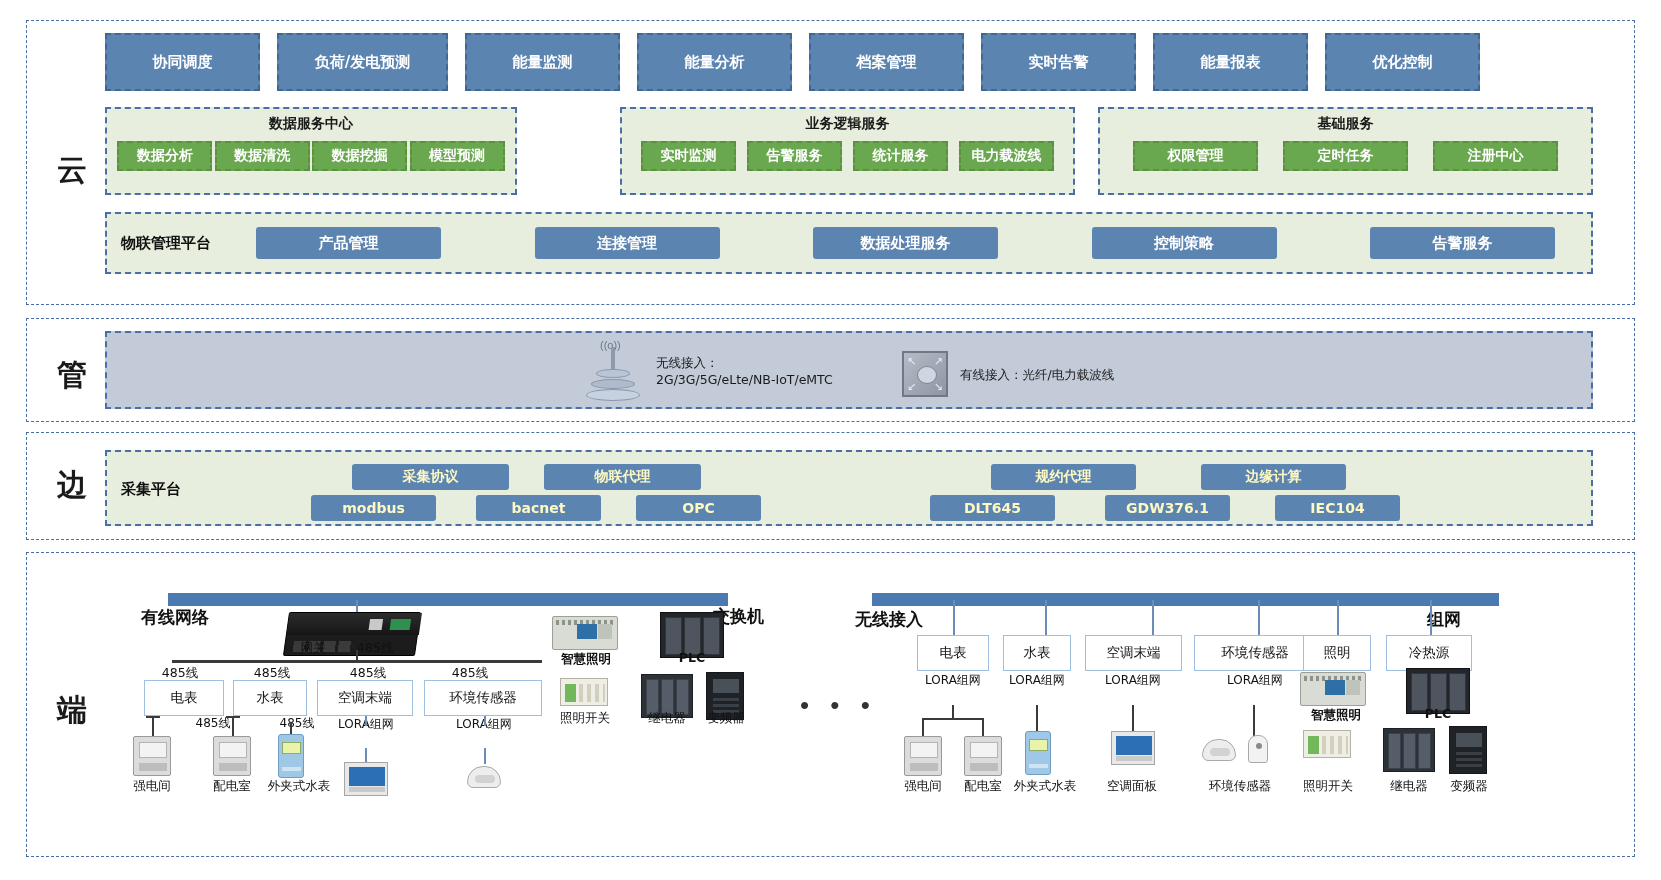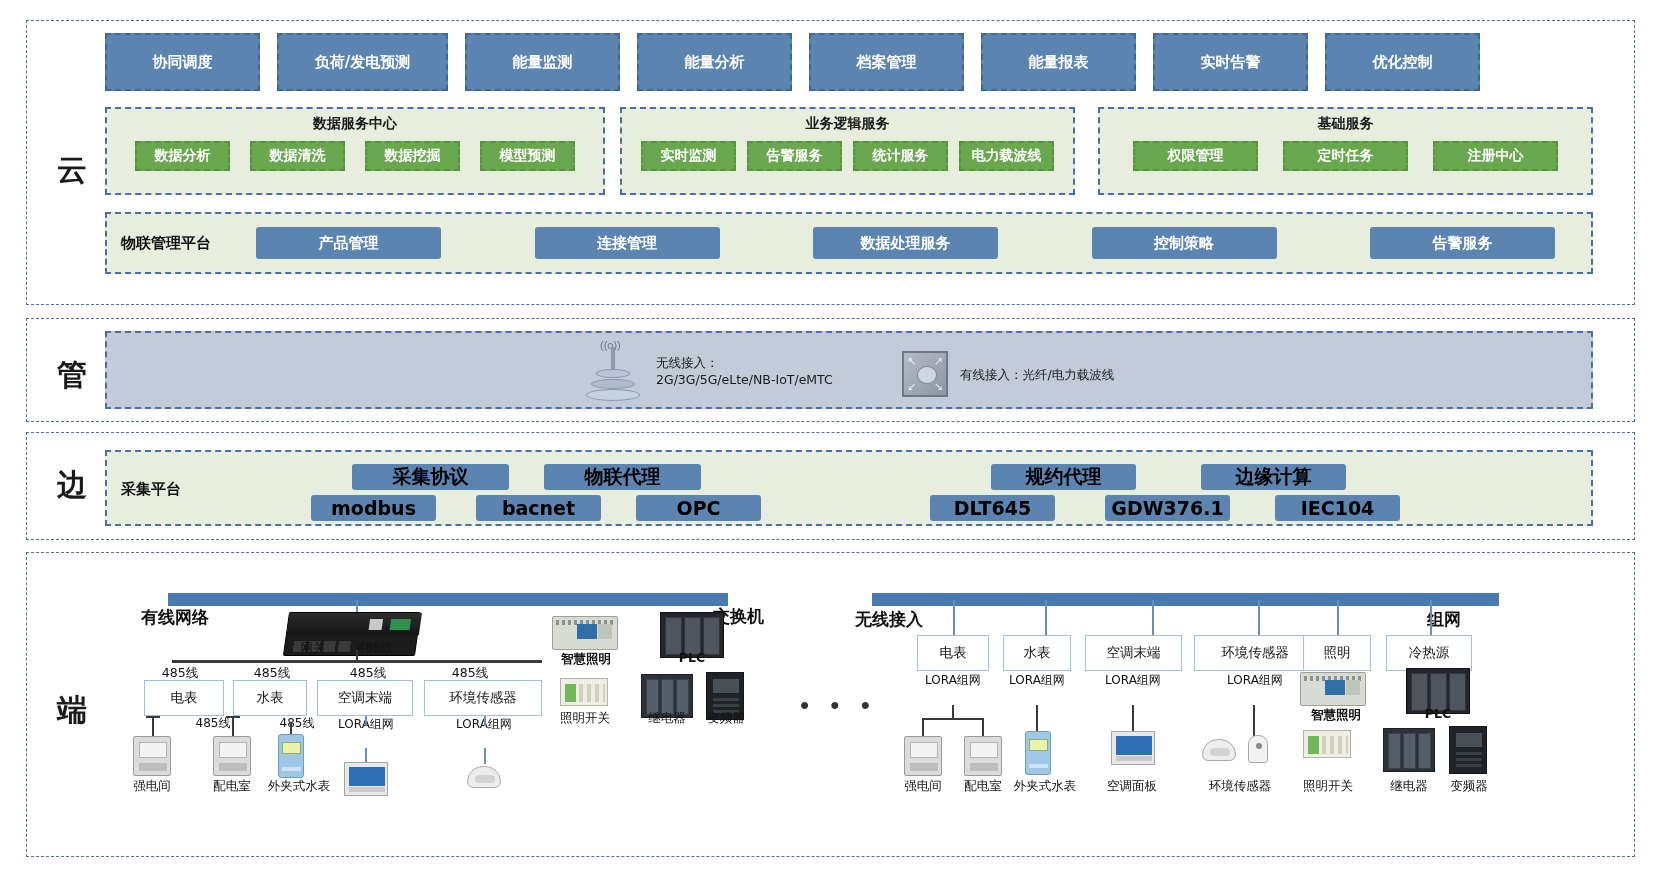--- a/index.html
+++ b/index.html
@@ -56,21 +56,21 @@
   }
   .svc-items { display:flex; justify-content:space-evenly; padding:0 8px 8px 8px; }
   .svc-box {
     background:#6aa84f; border:2px dashed #5b9140;
     color:#fff; font-size:14px; font-weight:700;
     height:30px; min-width:95px; padding:0 8px;
     display:flex; align-items:center; justify-content:center;
     font-family:"DejaVu Sans","Liberation Sans",sans-serif;
   }
 
-  #svc-data { left:105px; top:107px; width:500px; height:88px; }
+  #svc-data { left:105px; top:107px; width:412px; height:88px; }
   #svc-biz  { left:620px; top:107px; width:455px; height:88px; }
   #svc-base { left:1098px; top:107px; width:495px; height:88px; }
 
   #iot-platform {
     position:absolute; left:105px; top:212px; width:1488px; height:62px;
     background:#e8eede; border:2px dashed #4a6fa5;
     display:flex; align-items:center;
   }
   #iot-platform .plat-label {
     font-size:15px; font-weight:700; color:#111; margin-left:14px; width:135px;
@@ -125,22 +125,22 @@
   #band-edge { left:26px; top:432px; width:1609px; height:108px; }
   #edge-inner {
     position:absolute; left:105px; top:450px; width:1488px; height:76px;
     background:#e8eede; border:2px dashed #4a6fa5;
   }
   #edge-inner .edge-label {
     position:absolute; left:14px; top:28px; font-size:15px; font-weight:700; color:#111;
     font-family:"DejaVu Sans","Liberation Sans",sans-serif;
   }
   .edge-box {
-    position:absolute; background:#5b84b1; color:#000000; border-radius:3px;
-    font-size:19px; font-weight:700; height:26px;
+    position:absolute; background:#5b84b1; color:#fef9c3; border-radius:3px;
+    font-size:14px; font-weight:700; height:26px;
     display:flex; align-items:center; justify-content:center;
     font-family:"DejaVu Sans","Liberation Sans",sans-serif;
   }
   .edge-box.proto { height:26px; }
 
   
   #band-dev { left:26px; top:552px; width:1609px; height:305px; }
 
   .net-bar { position:absolute; height:13px; background:#4a7ab0; }
   #wired-bar   { left:168px; top:593px; width:560px; }
@@ -222,22 +222,22 @@
 
 <div class="band" id="band-cloud"></div>
 <div class="band-label" style="left:57px; top:150px;">云</div>
 
 <div class="app-row">
   <div class="app-box">协同调度</div>
   <div class="app-box wide">负荷/发电预测</div>
   <div class="app-box">能量监测</div>
   <div class="app-box">能量分析</div>
   <div class="app-box">档案管理</div>
+  <div class="app-box">实时告警</div>
   <div class="app-box">能量报表</div>
-  <div class="app-box">实时告警</div>
   <div class="app-box">优化控制</div>
 </div>
 
 <div class="svc-group" id="svc-data">
   <div class="svc-title">数据服务中心</div>
   <div class="svc-items">
     <div class="svc-box">数据分析</div>
     <div class="svc-box">数据清洗</div>
     <div class="svc-box">数据挖掘</div>
     <div class="svc-box">模型预测</div>

